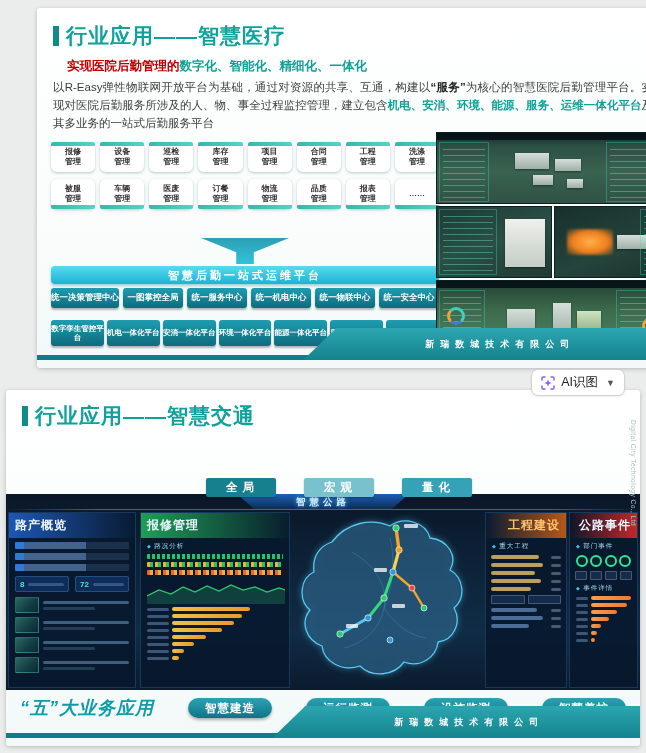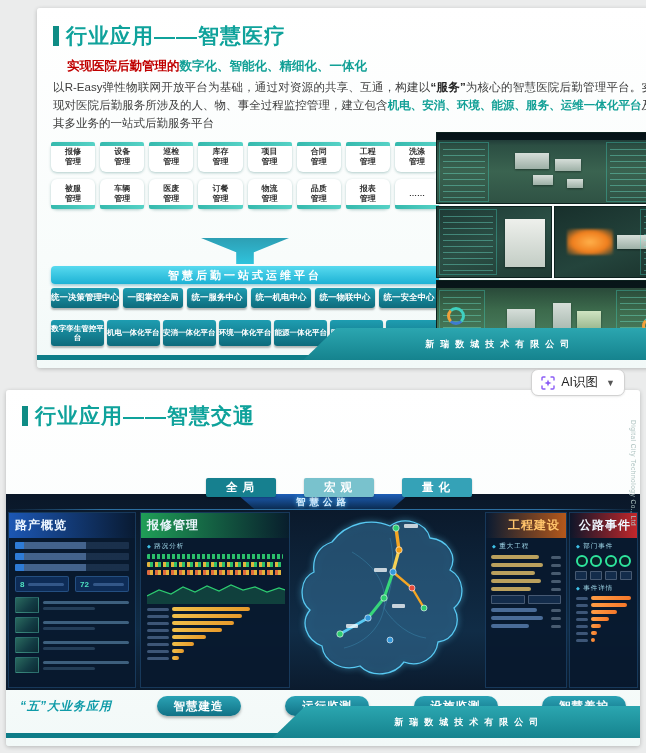--- a/index.html
+++ b/index.html
@@ -131,21 +131,21 @@
   .yrow { display:flex; align-items:center; gap:3px; margin:4px 5px; }
   .yrow b { height:4px; border-radius:2px; background:rgba(245,205,110,.75); }
   .yrow i { margin-left:auto; width:10px; height:3px; background:rgba(170,190,210,.4); border-radius:2px; }
   .donuts { display:flex; justify-content:space-between; margin:4px 6px; }
   .donut { width:12px; height:12px; border-radius:50%; border:2px solid #2ee59d; background:rgba(10,40,35,.6); }
   .minichips { display:flex; gap:3px; margin:3px 5px; }
   .minichip { flex:1; height:9px; border:1px solid rgba(255,255,255,.22); background:rgba(40,80,130,.35); border-radius:1px; }
 
   
   .biz-row { position:absolute; left:14px; right:14px; top:306px; display:flex; align-items:center; justify-content:space-between; }
-  .biz-label { font-size:12px; font-weight:bold; font-style:italic; color:#0f9ba8; letter-spacing:1px; }
+  .biz-label { font-size:18px; font-weight:bold; font-style:italic; color:#0f9ba8; letter-spacing:1px; }
   .sbtn { height:20px; padding:0 17px; border-radius:10px; background:linear-gradient(180deg,#2ba3b5,#117286);
           box-shadow:0 2px 3px rgba(0,0,0,.3); color:#fff; font-size:11.5px; font-weight:bold; letter-spacing:1px;
           display:flex; align-items:center; }
 </style>
 </head>
 <body>
 
 <div class="page">
 
   <div class="slide slide1">

